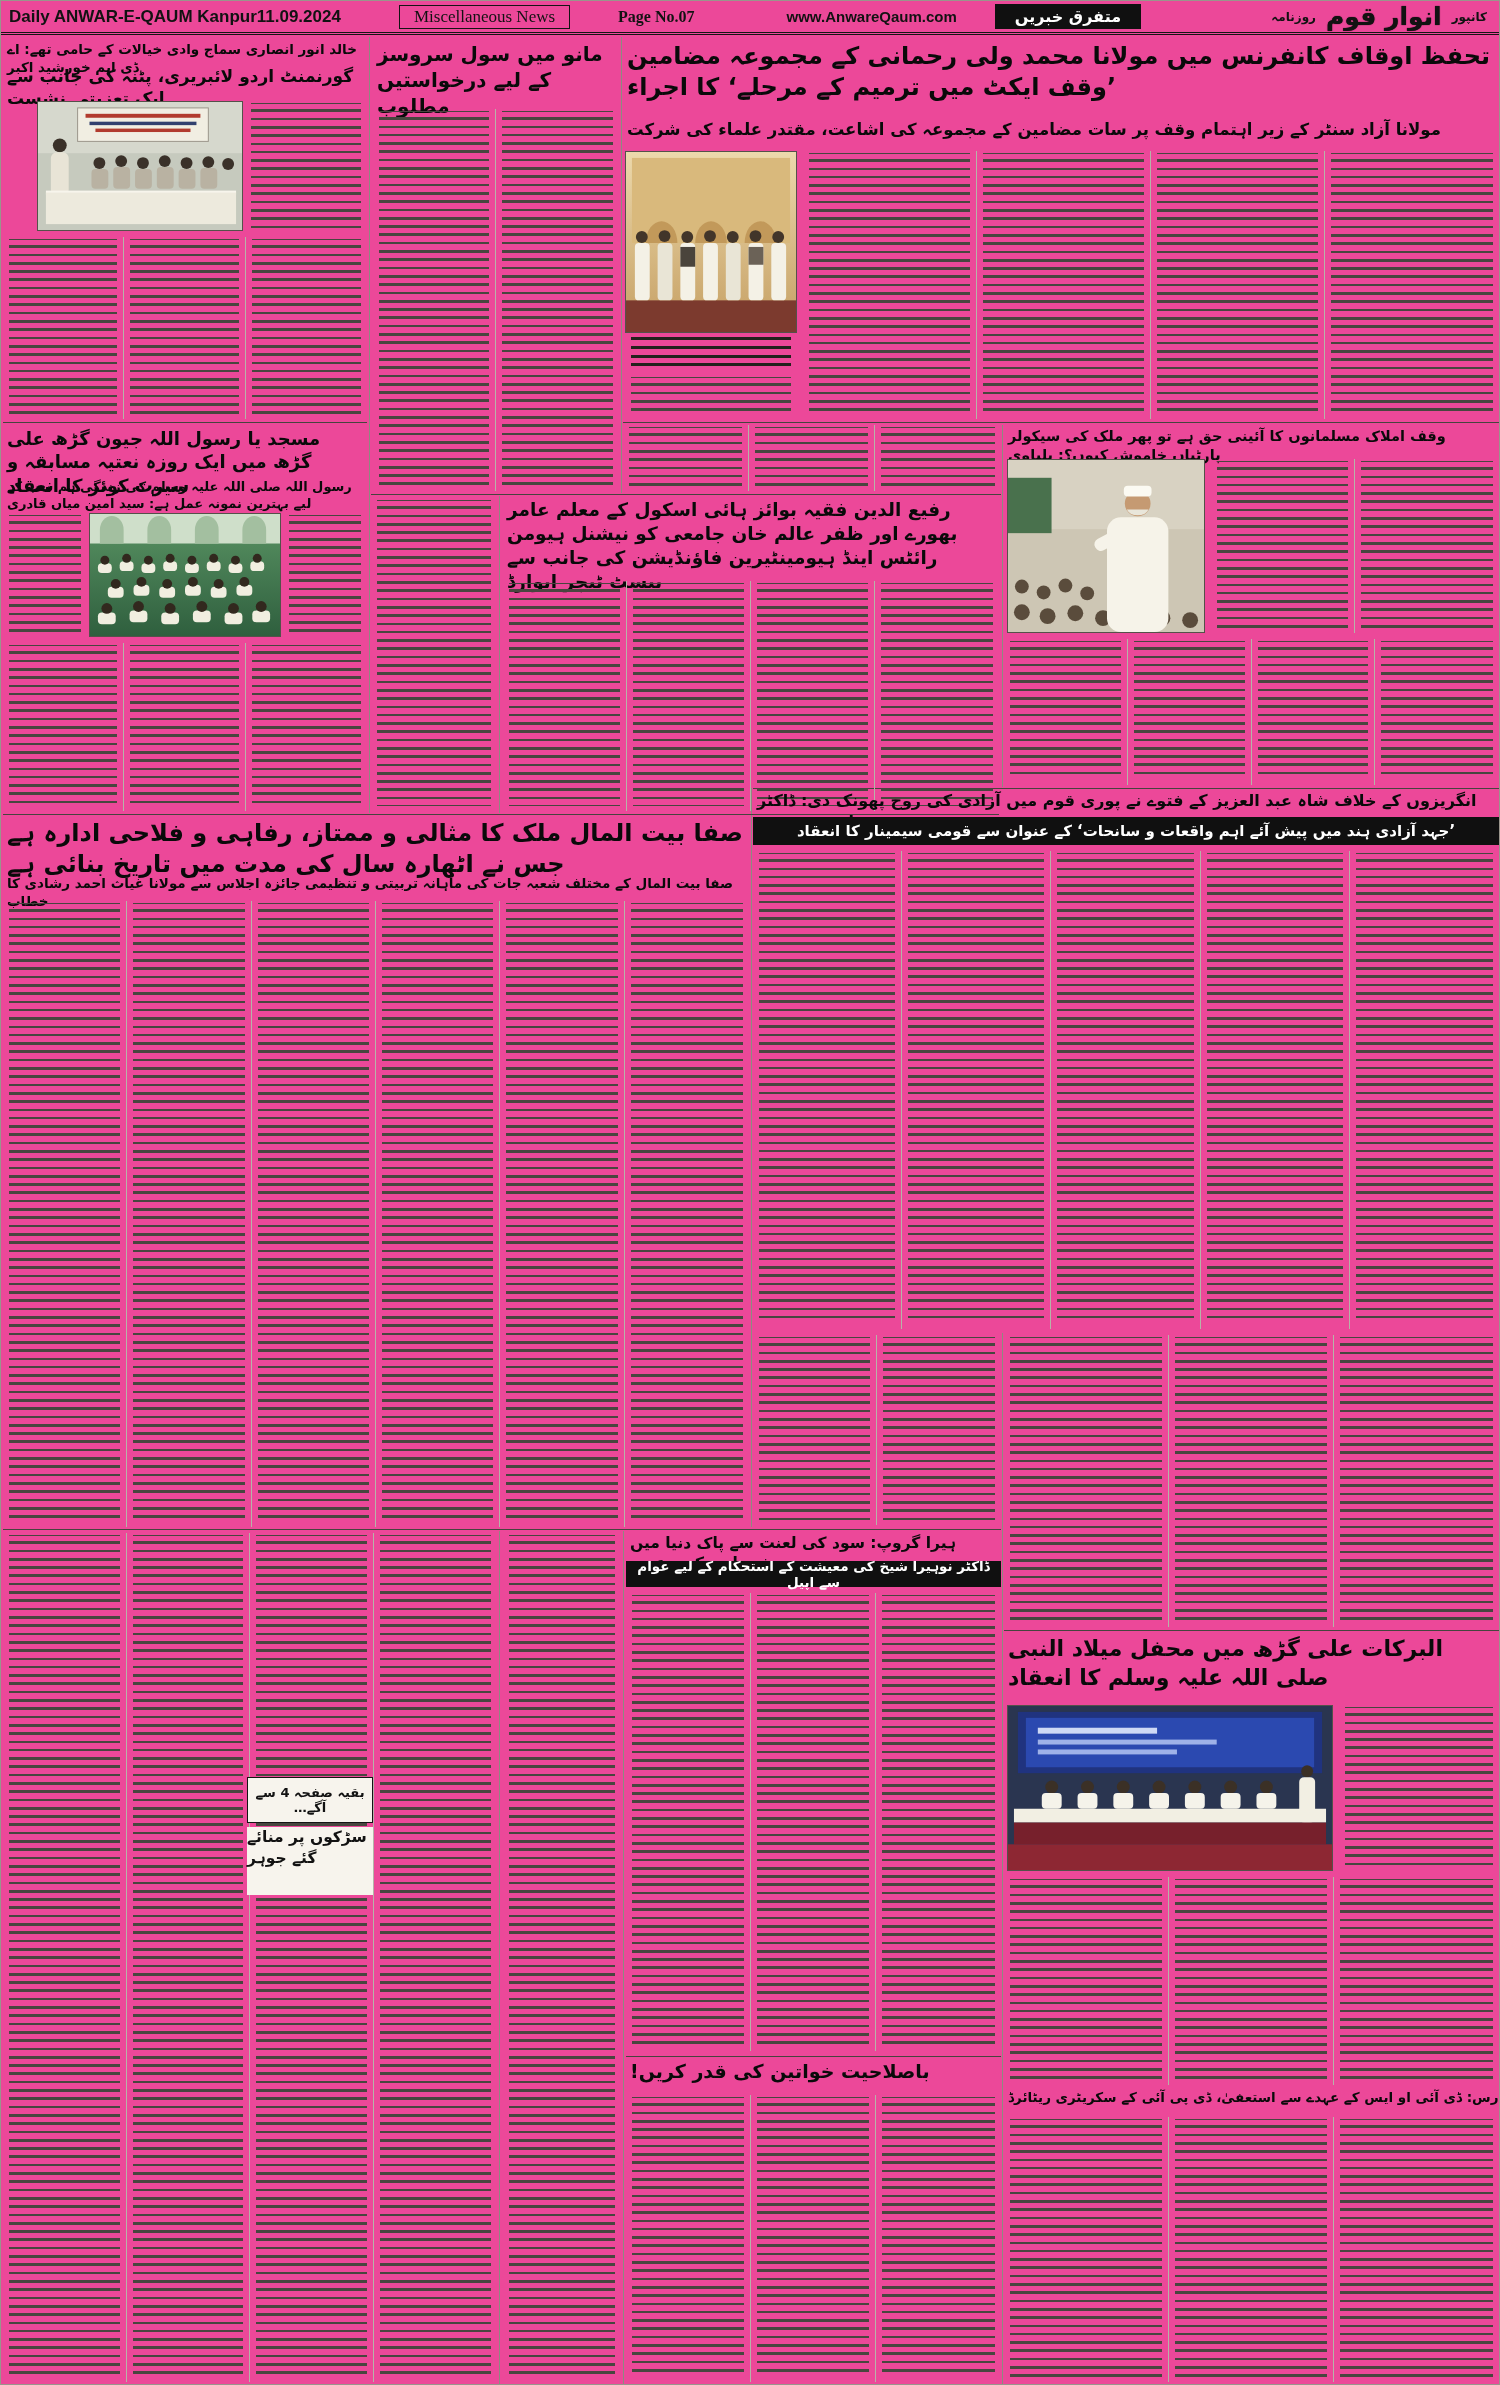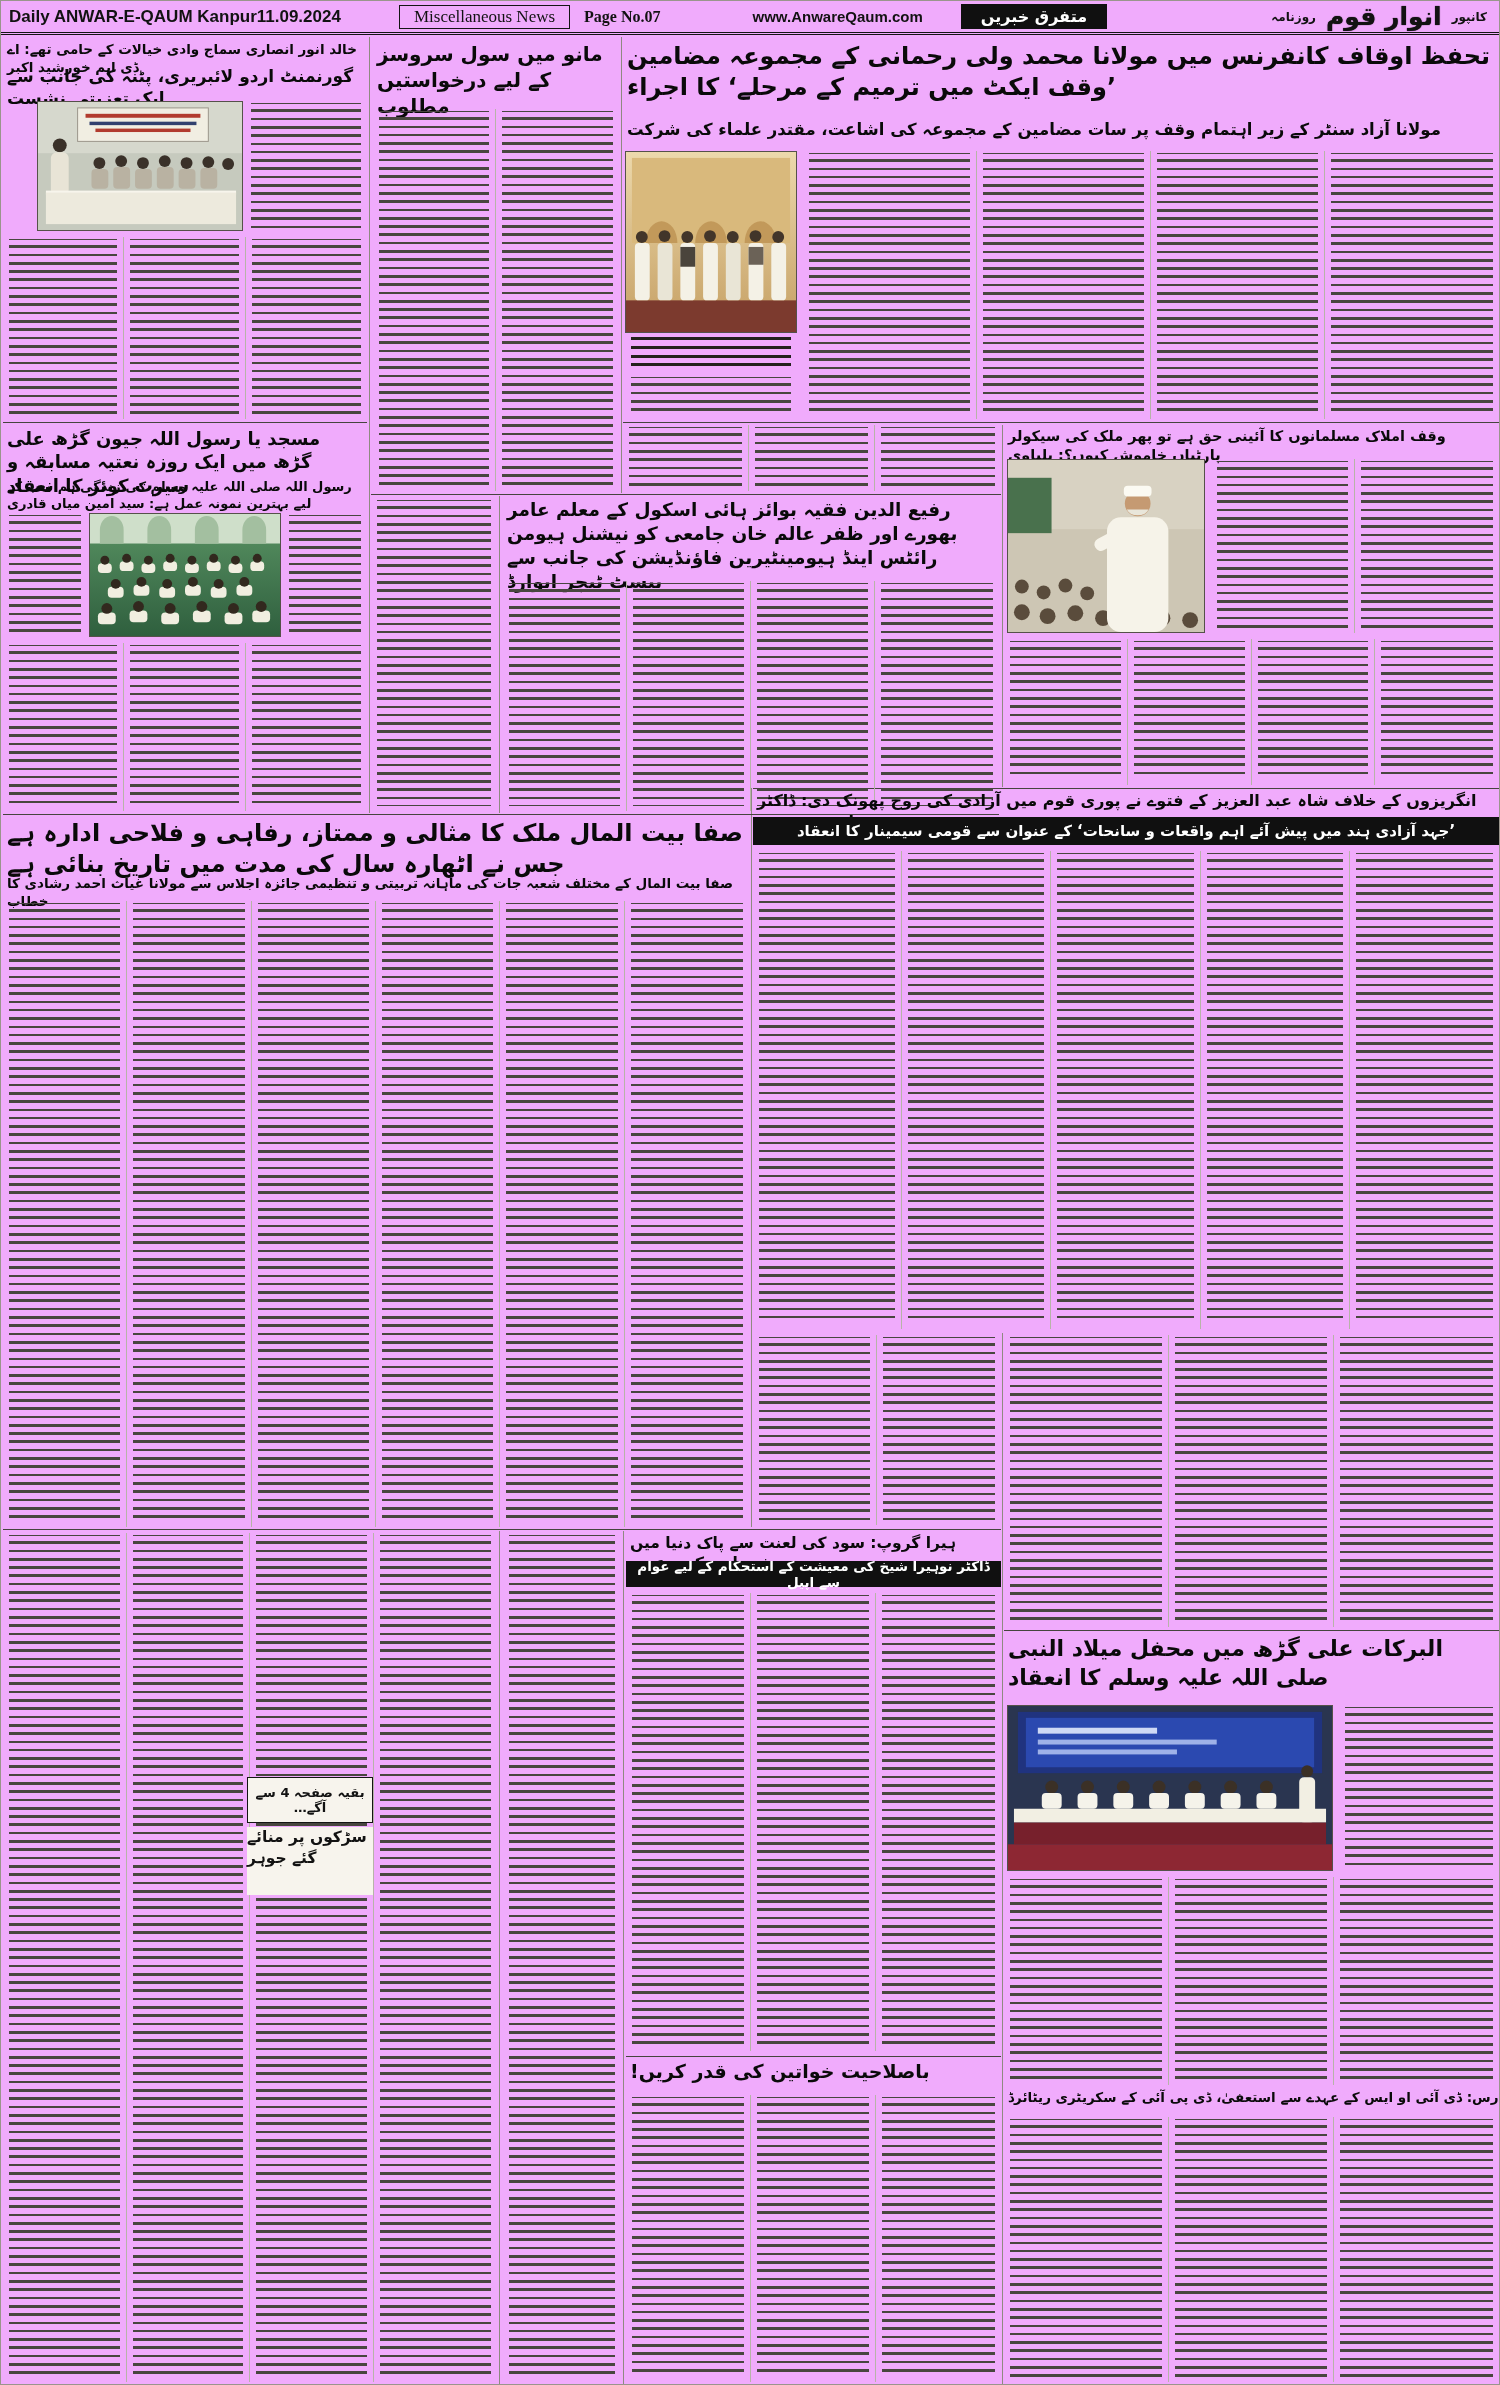--- a/index.html
+++ b/index.html
@@ -1,25 +1,25 @@
 <!DOCTYPE html>
 <html><head>
 <meta charset="utf-8">
 <style>
   *{margin:0;padding:0;box-sizing:border-box}
   html,body{background:#8a8a8a}
-  .page{position:relative;width:1500px;height:2385px;margin:0 auto;background:#f0abfc;
+  .page{position:relative;width:1500px;height:2385px;margin:0 auto;background:#ec4899;
         color:#121212;font-family:"DejaVu Sans",sans-serif;overflow:hidden;border:1px solid #9a958c}
   
   .hdr{position:absolute;left:0;top:0;width:100%;height:34px;display:flex;align-items:center;
        border-bottom:3px double #141414;padding:0 8px;gap:0}
   .en-bold{font-family:"Liberation Sans",sans-serif;font-weight:bold;font-size:17px;white-space:nowrap}
   .en-serif{font-family:"Liberation Serif",serif;font-size:17px;white-space:nowrap}
   .miscbox{border:1.6px solid #141414;padding:1px 14px;margin-left:58px}
-  .pageno{font-family:"Liberation Serif",serif;font-weight:bold;font-size:16px;margin-left:14px}
+  .pageno{font-family:"Liberation Serif",serif;font-weight:bold;font-size:16px;margin-left:48px}
   .site{font-family:"Liberation Sans",sans-serif;font-weight:bold;font-size:15px;margin-left:92px}
   .secbox{background:#101010;color:#fff;font-weight:bold;font-size:16px;padding:3px 20px;
           margin-left:38px;direction:rtl;white-space:nowrap}
   .masthead{margin-left:auto;display:flex;align-items:center;gap:10px;direction:ltr;padding-right:4px}
   .mh-small{font-size:12px;font-weight:bold;direction:rtl}
   .mh-big{font-size:25px;font-weight:700;direction:rtl;letter-spacing:1px;text-shadow:0 0 1px #000;white-space:nowrap}
   .hl{position:absolute;direction:rtl;text-align:left;font-weight:bold;color:#0a0a0a;line-height:1.3;padding:0 4px}
   .bar{position:absolute;background:#101010;color:#fff;display:flex;align-items:center;
        justify-content:center;direction:rtl;font-weight:bold;text-align:center}
   .cols{position:absolute;display:grid;grid-auto-flow:column;grid-auto-columns:1fr;direction:rtl}

